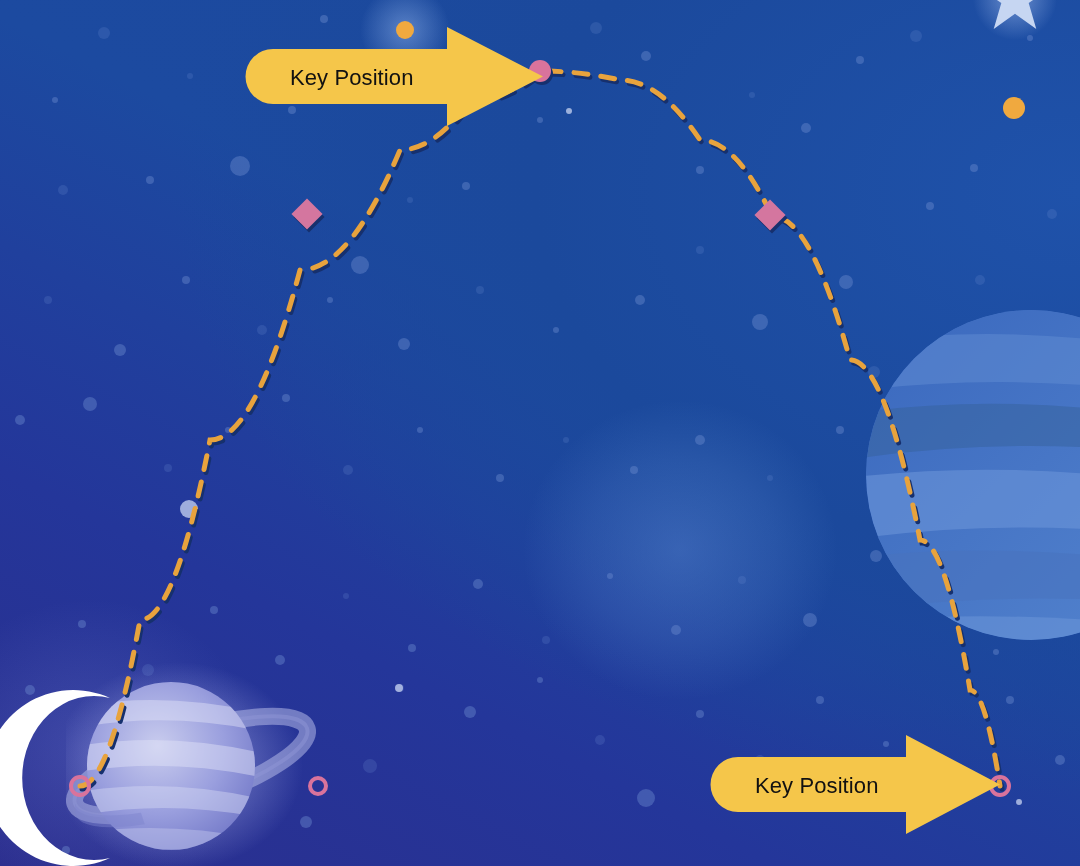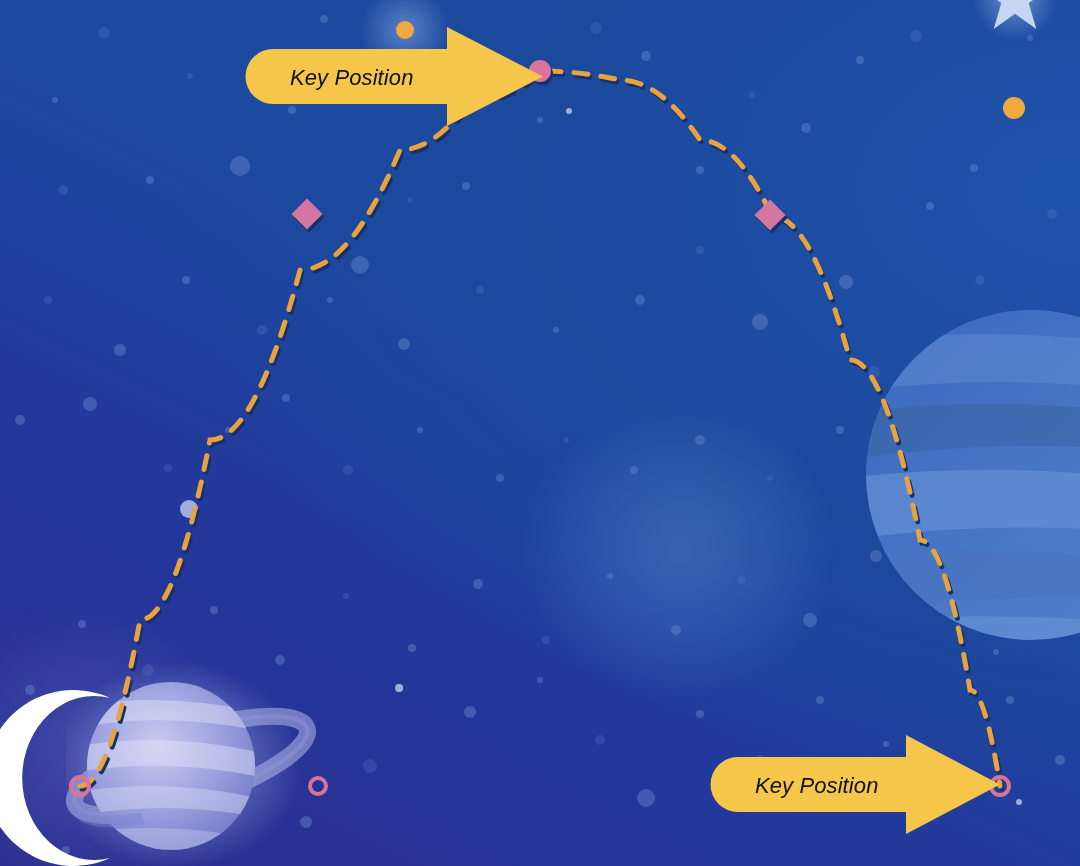--- a/index.html
+++ b/index.html
@@ -45,21 +45,21 @@
   .moon{position:absolute;left:-22px;top:690px;width:176px;height:176px;}
   .ringed{position:absolute;left:66px;top:662px;width:250px;height:208px;}
 
   
   #traj{position:absolute;inset:0;}
 
   
   .callout{position:absolute;}
   .callout .label{
     position:absolute;color:#111;font-size:22px;font-weight:400;
-    white-space:nowrap;letter-spacing:.1px;font-style:italic;
+    white-space:nowrap;letter-spacing:.1px;
   }
 </style>
 </head>
 <body>
 
 <div id="stage">
 
   <div class="bg-base"></div>
   <div class="nebula"></div>
   <div class="nebula b"></div>

